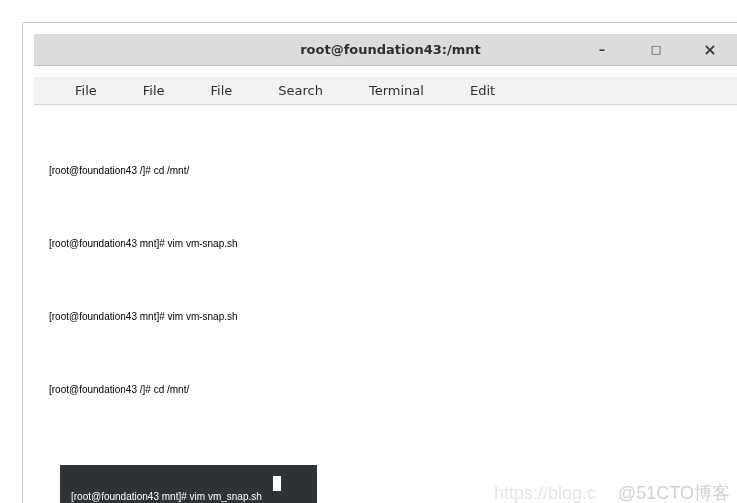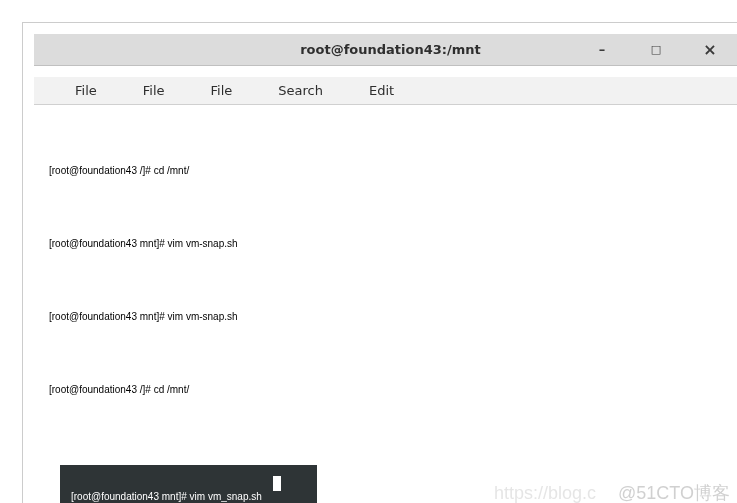--- a/index.html
+++ b/index.html
@@ -118,20 +118,21 @@
     <div class="win-btn" style="font-size:11px;">□</div>
     <div class="win-btn" style="font-size:16px;">×</div>
   </div>
 </div>
 
 <div class="menubar">
   <div class="menu-item">File</div>
   <div class="menu-item">File</div>
   <div class="menu-item">File</div>
   <div class="menu-item">Search</div>
+  <div class="menu-item">Terminal</div>
   <div class="menu-item">Edit</div>
 </div>
 
 <div class="terminal">
   <div class="term-line">[root@foundation43 /]# cd /mnt/</div>
   <div class="term-line">[root@foundation43 mnt]# vim vm-snap.sh</div>
   <div class="term-line">[root@foundation43 mnt]# vim vm-snap.sh</div>
   <div class="term-line">[root@foundation43 /]# cd /mnt/</div>
   <div class="term-line"><span class="highlight-line"><span>[root@foundation43 mnt]# vim vm_snap.sh</span><span class="cursor-block"></span>  </span></div>
 </div>

